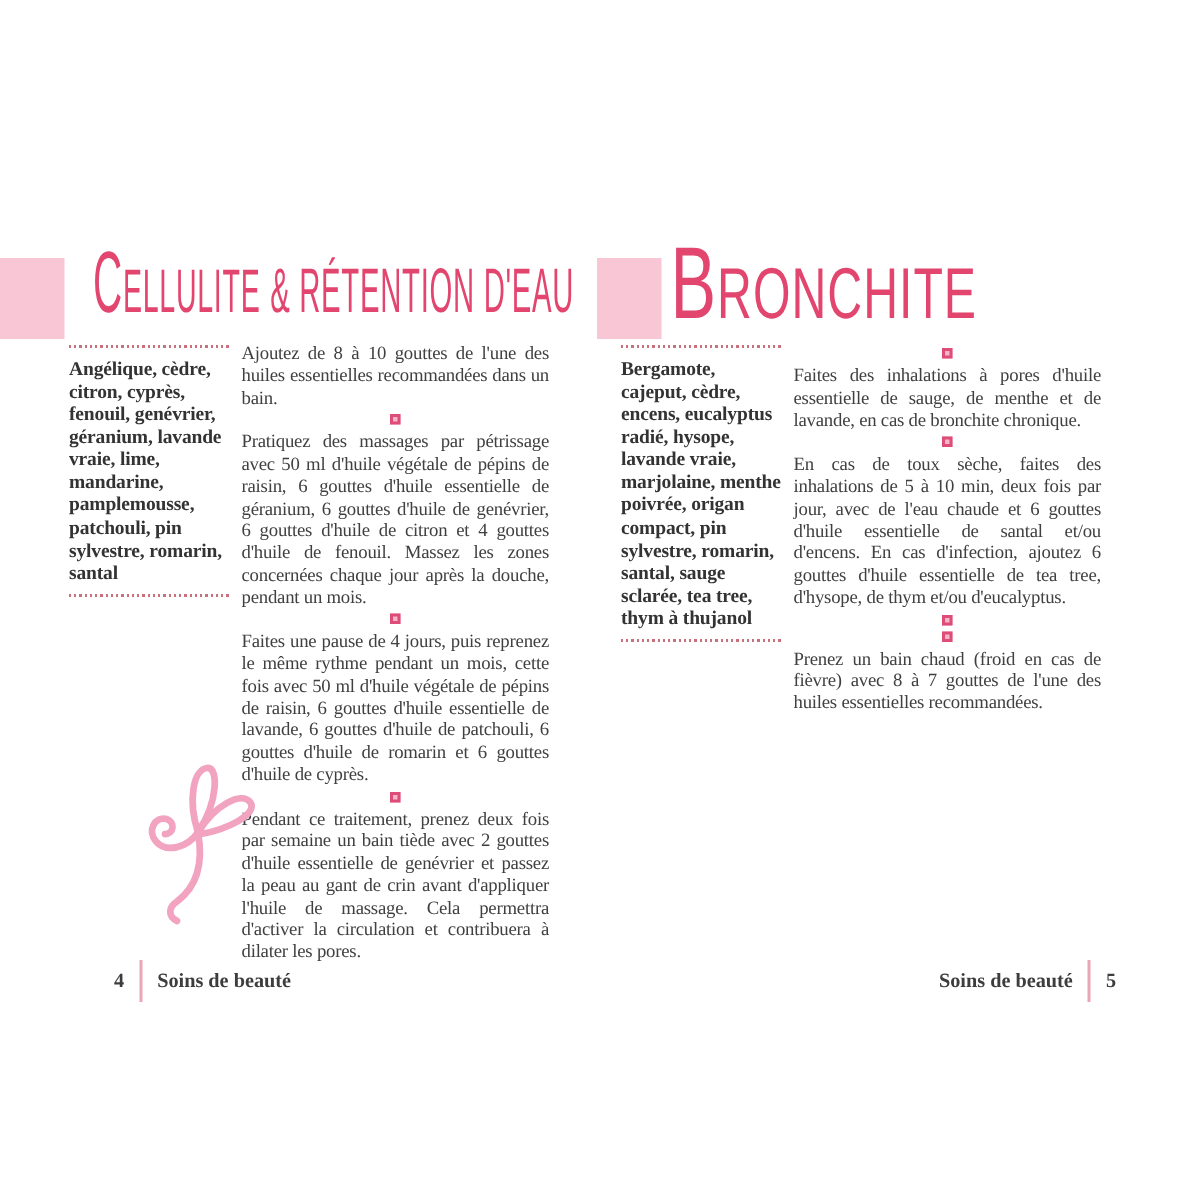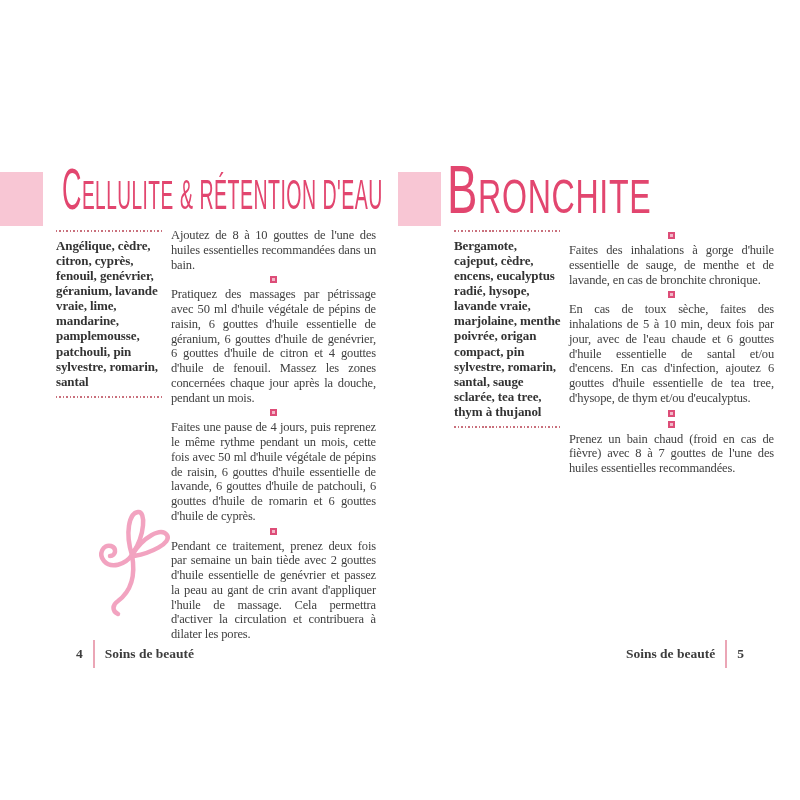--- a/index.html
+++ b/index.html
@@ -19,22 +19,22 @@
     white-space:nowrap;transform-origin:left bottom;line-height:1;
   }
   #title-left{left:62px;top:160px;transform:scaleX(0.465);}
   #title-right{left:447px;top:155px;transform:scaleX(0.67);}
   .title-main{font-size:58px;font-variant:small-caps;letter-spacing:1px;font-weight:500;}
   #title-right .title-main{font-size:68px;}
   .title-sub{font-size:42px;text-transform:uppercase;letter-spacing:1px;font-weight:500;}
 
   
   .page-body{position:absolute;top:228px;display:flex;gap:7px;}
-  #body-left{left:56px;width:320px;}
-  #body-right{left:454px;width:322px;}
+  #body-left{left:46px;width:320px;}
+  #body-right{left:414px;width:322px;}
   .list-col{width:108px;flex:none;}
   .text-col{width:205px;flex:none;}
 
   .dotted-line{
     height:2px;margin:2px 0 6px 0;
     background-image:repeating-linear-gradient(90deg,#c9707c 0 1.5px,transparent 1.5px 3.5px);
   }
   .dotted-line.bottom{margin:7px 0 0 0;}
   .oils{
     font-size:13px;font-weight:bold;line-height:1.16;color:#333333;
@@ -111,21 +111,21 @@
 </div>
 
 <div class="page-body" id="body-right">
   <div class="list-col">
     <div class="dotted-line"></div>
     <div class="oils">Bergamote, cajeput, cèdre, encens, eucalyptus radié, hysope, lavande vraie, marjolaine, menthe poivrée, origan compact, pin sylvestre, romarin, santal, sauge sclarée, tea tree, thym à thujanol</div>
     <div class="dotted-line bottom"></div>
   </div>
   <div class="text-col">
     <div class="para-sep"></div>
-    <p>Faites des inhalations à gorge d'huile essentielle de sauge, de menthe et de lavande, en cas de bronchite chronique.</p>
+    <p>Faites des inhalations à pores d'huile essentielle de sauge, de menthe et de lavande, en cas de bronchite chronique.</p>
     <div class="para-sep"></div>
     <p>En cas de toux sèche, faites des inhalations de 5 à 10 min, deux fois par jour, avec de l'eau chaude et 6 gouttes d'huile essentielle de santal et/ou d'encens. En cas d'infection, ajoutez 6 gouttes d'huile essentielle de tea tree, d'hysope, de thym et/ou d'eucalyptus.</p>
     <div class="para-sep"></div>
     <div class="para-sep"></div>
     <p>Prenez un bain chaud (froid en cas de fièvre) avec 8 à 7 gouttes de l'une des huiles essentielles recommandées.</p>
   </div>
 </div>
 
 <div class="footer" id="footer-right">
   <span>Soins de beauté</span>

